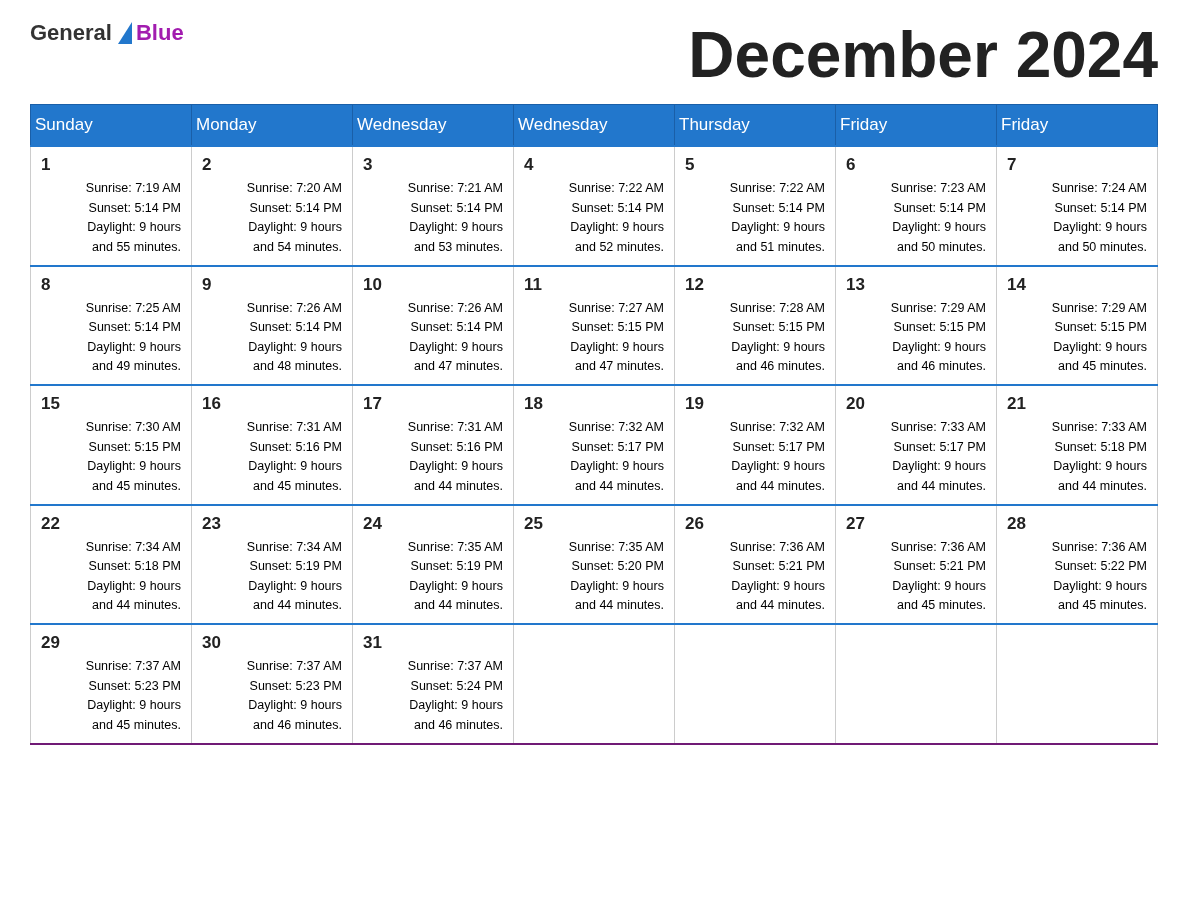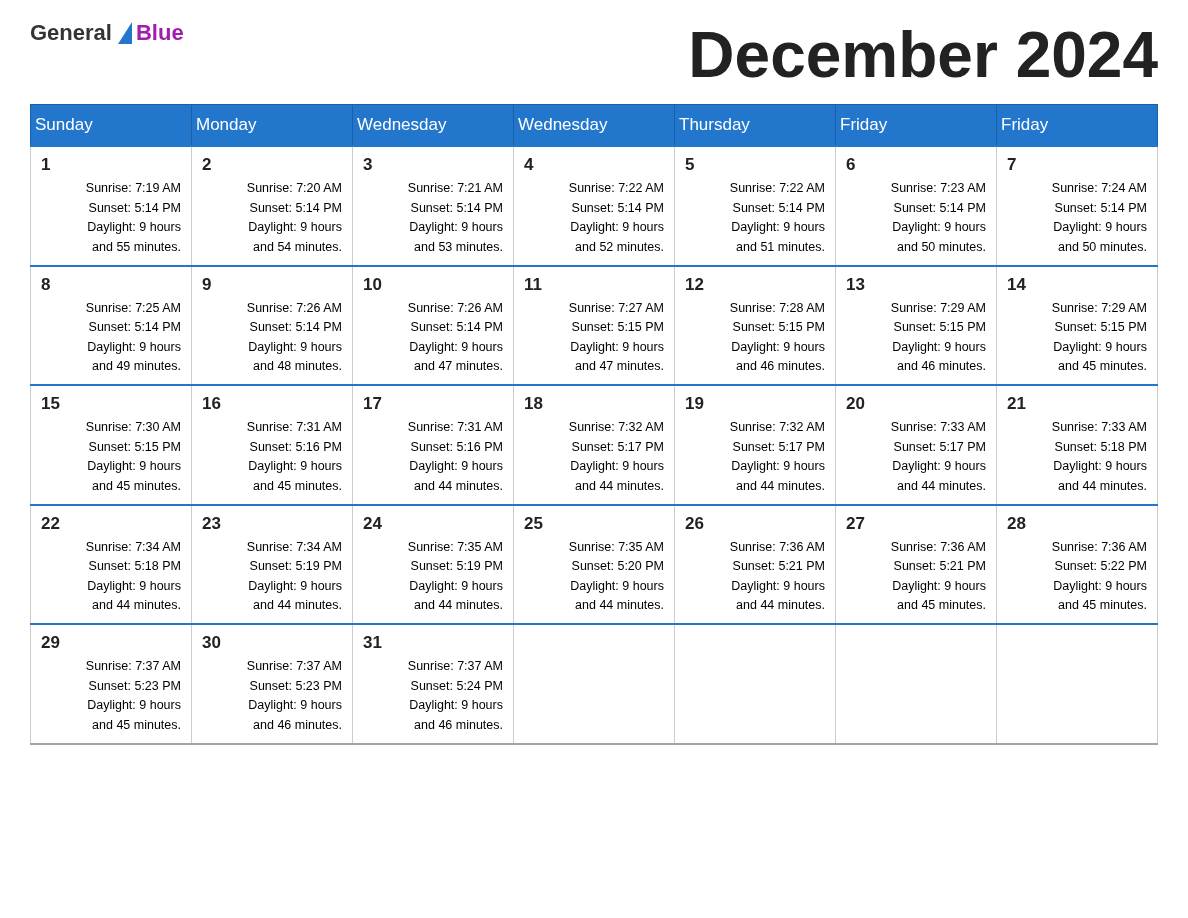--- a/index.html
+++ b/index.html
@@ -85,21 +85,21 @@
     .day-info {
       font-size: 12.5px;
       color: #000000;
       line-height: 1.55;
       text-align: right;
     }
     .empty-cell {
       border-top: 2px solid #2277cc;
     }
     .last-row td {
-      border-bottom: 2px solid #a3a3a3;
+      border-bottom: 2px solid #701a75;
     }
   </style>
 </head>
 <body>
 
 <div class="header-area">
   <div class="logo">
     <span class="logo-text-general">General</span>
     <span class="logo-icon"></span>
     <span class="logo-text-blue">Blue</span>

